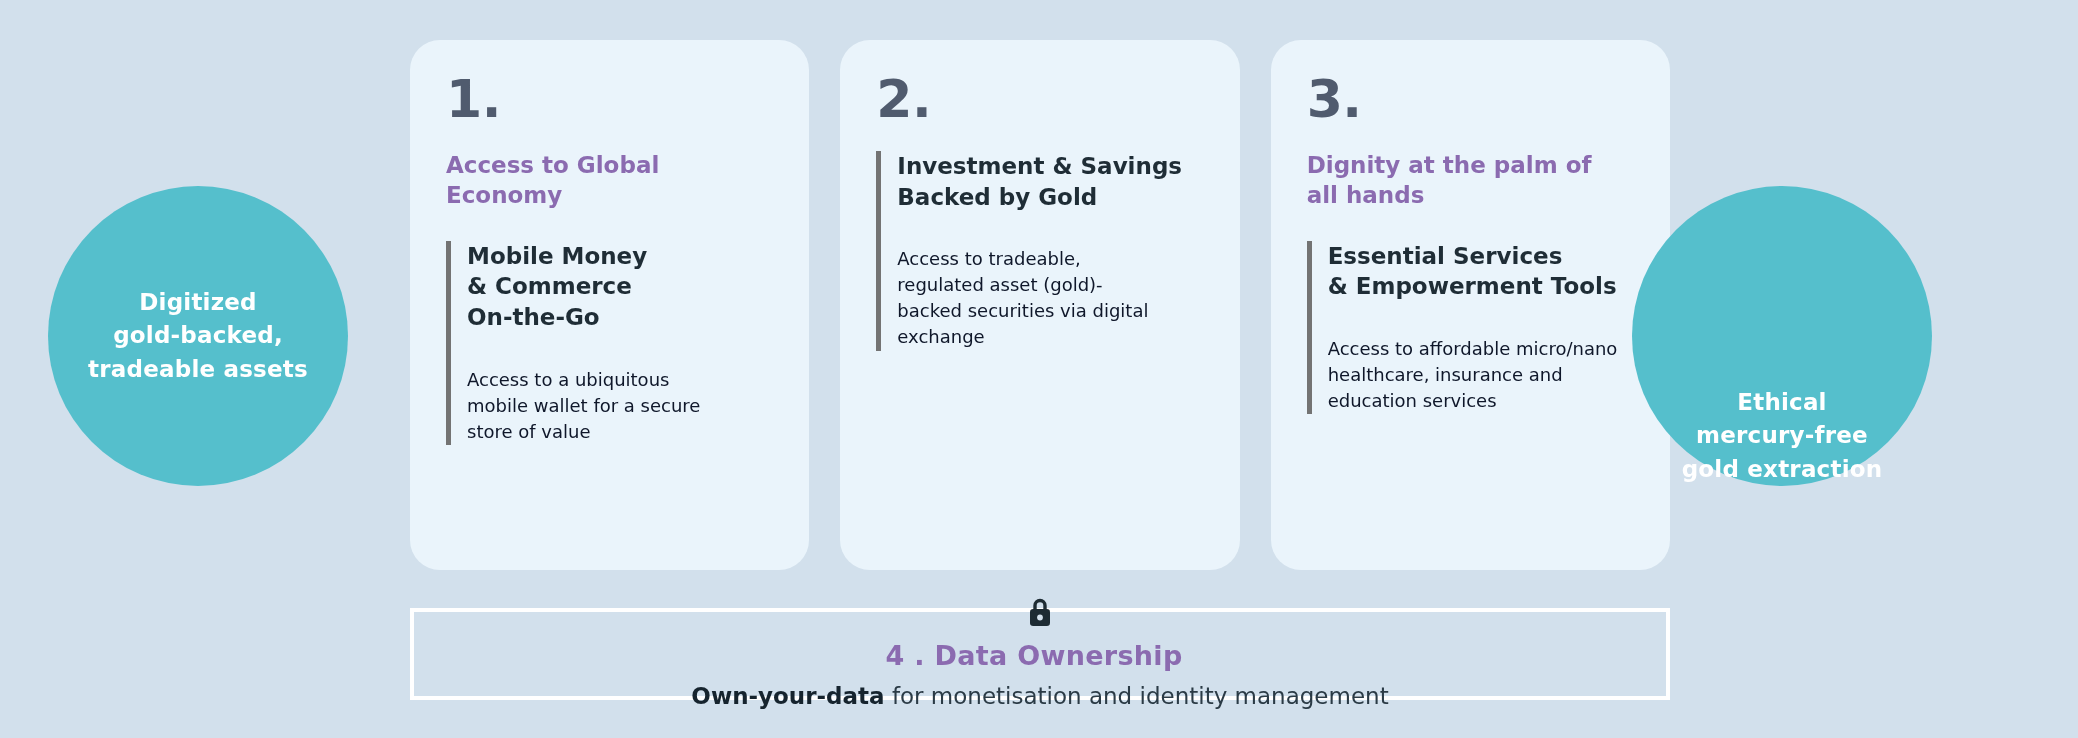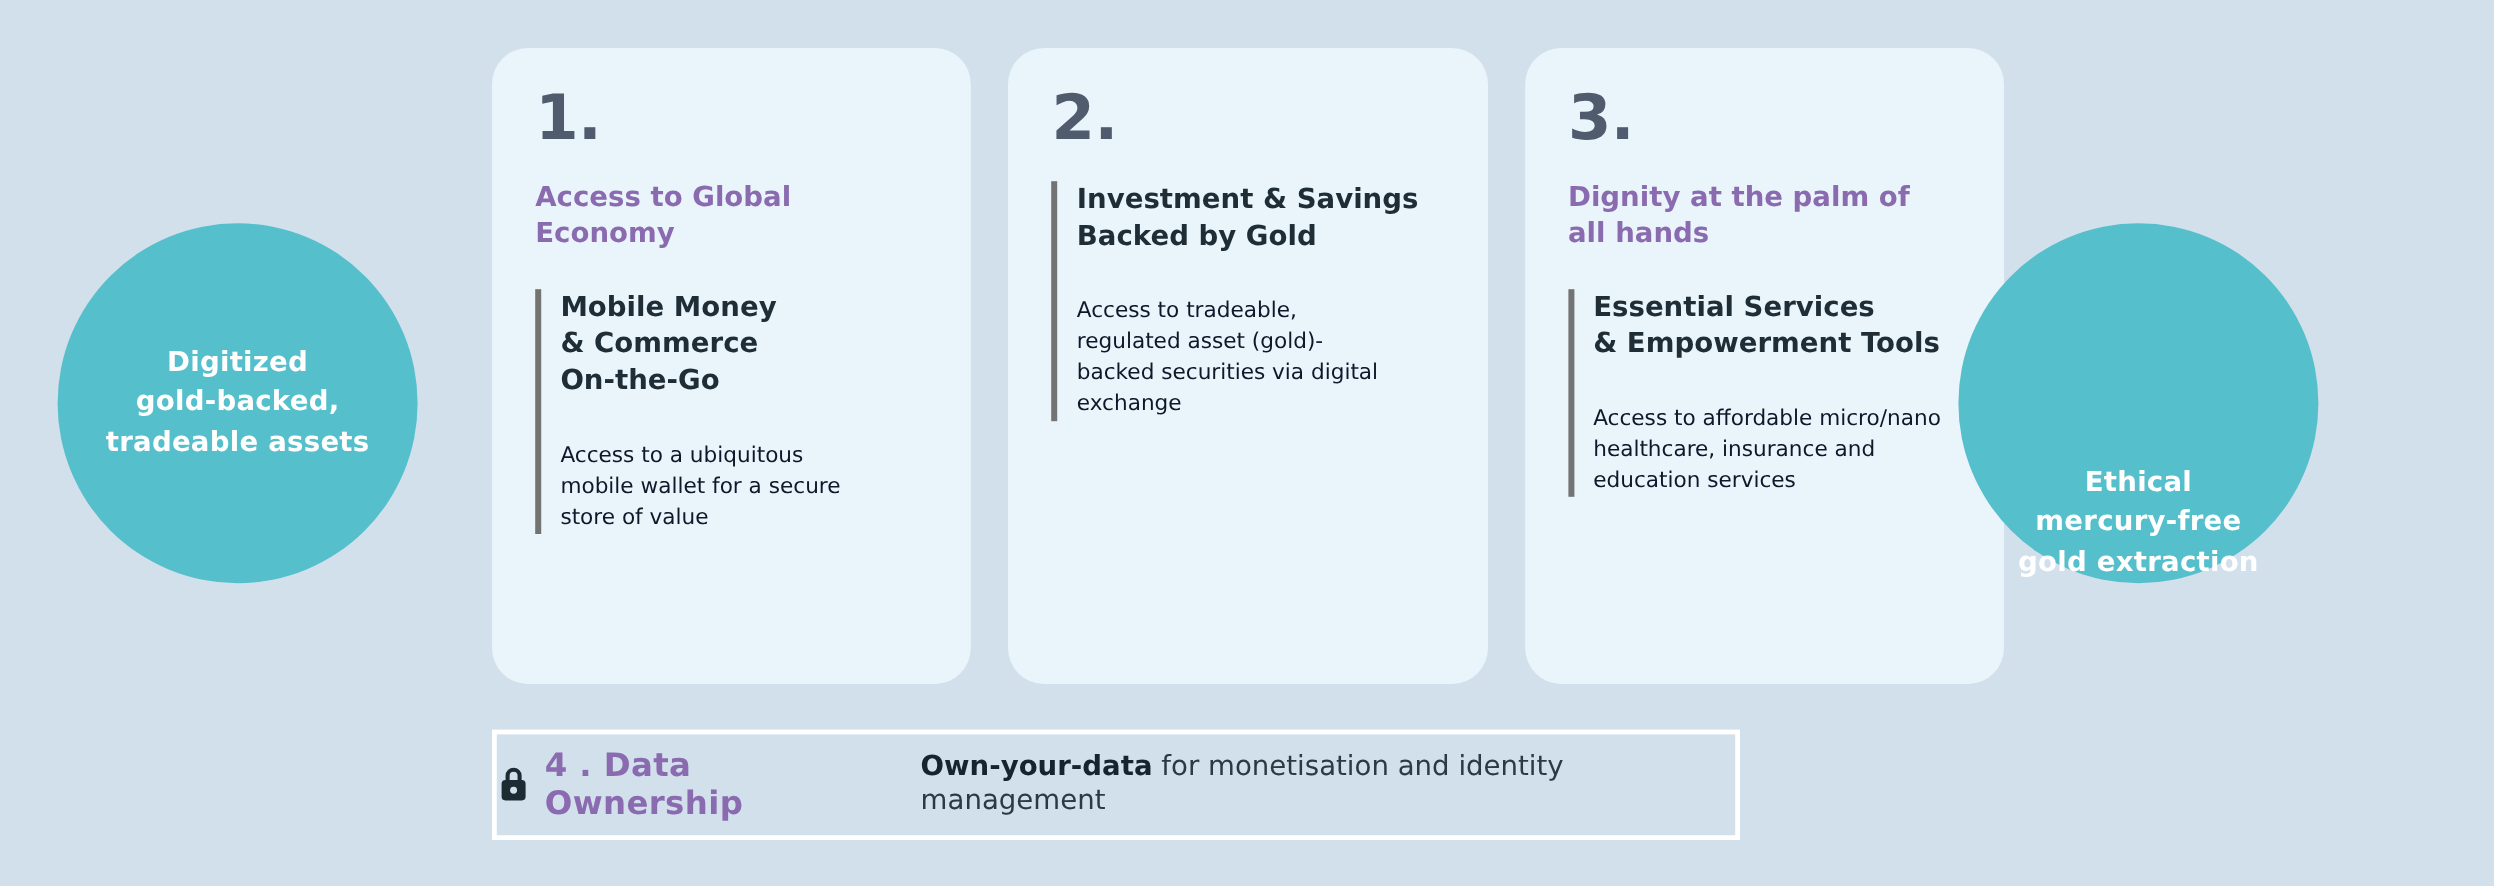--- a/index.html
+++ b/index.html
@@ -93,28 +93,29 @@
     color: #0f172a;
     line-height: 1.45;
     white-space: pre-line;
   }
 
   
   .bottom-bar {
     position: absolute;
     left: 410px;
     top: 608px;
-    width: 1040px;
+    width: 1260px;
     height: 92px;
     box-sizing: border-box;
     border: 4px solid #ffffff;
     display: flex;
     align-items: center;
     justify-content: center;
     gap: 12px;
+    flex-direction: column;
   }
   .lock-icon {
     display: inline-block;
     width: 28px;
     height: 30px;
     flex: 0 0 auto;
     position: relative;
     top: -1px;
   }
   .bottom-label {

